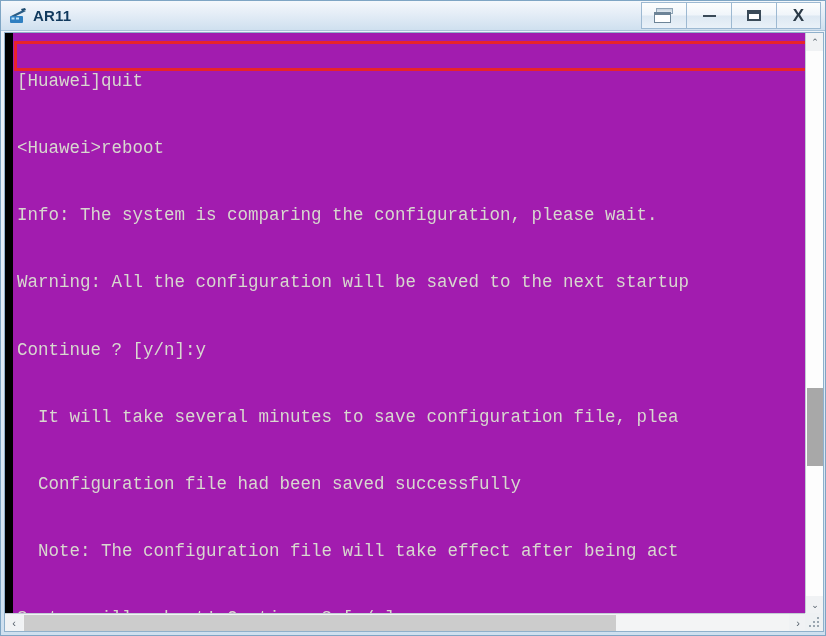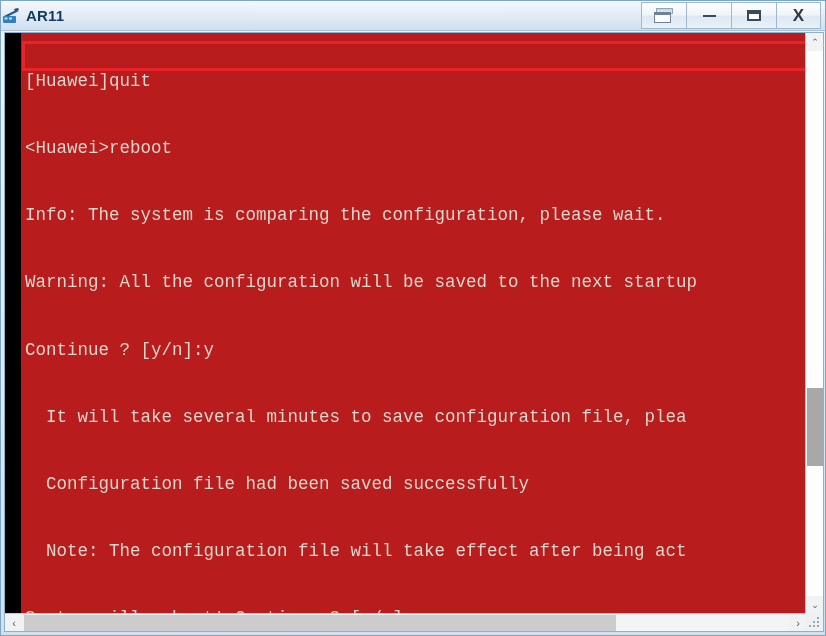--- a/index.html
+++ b/index.html
@@ -29,21 +29,21 @@
     width: 100%;
     background: linear-gradient(to bottom, #f4f8fc 0%, #e6eef7 40%, #cfe0ef 100%);
     border-bottom: 1px solid #a9c4da;
     display: flex;
     align-items: center;
   }
   .title-left {
     display: flex;
     align-items: center;
     gap: 5px;
-    padding-left: 0;
+    padding-left: 7px;
     height: 100%;
   }
   .app-icon {
     width: 20px; height: 18px;
     position: relative;
     flex: none;
   }
   .app-icon svg { display: block; }
   .title-text {
     font-size: 15px;
@@ -110,24 +110,24 @@
     left: 3px;
     top: 31px;
     width: 820px;
     height: 600px;
     border: 1px solid #8fb0cb;
     background: #000;
     overflow: hidden;
   }
   .term-wrap {
     position: absolute;
-    left: 16px; top: 0;
+    left: 8px; top: 0;
     width: 802px;
     height: 581px;
-    background: #b91c1c;
+    background: #a21caf;
     overflow: hidden;
   }
   .term {
     position: absolute;
     left: 4px;
     top: -8px;
     width: 1200px;
     font-family: "Liberation Mono", "DejaVu Sans Mono", monospace;
     font-size: 17.5px;
     line-height: 22.4px;

